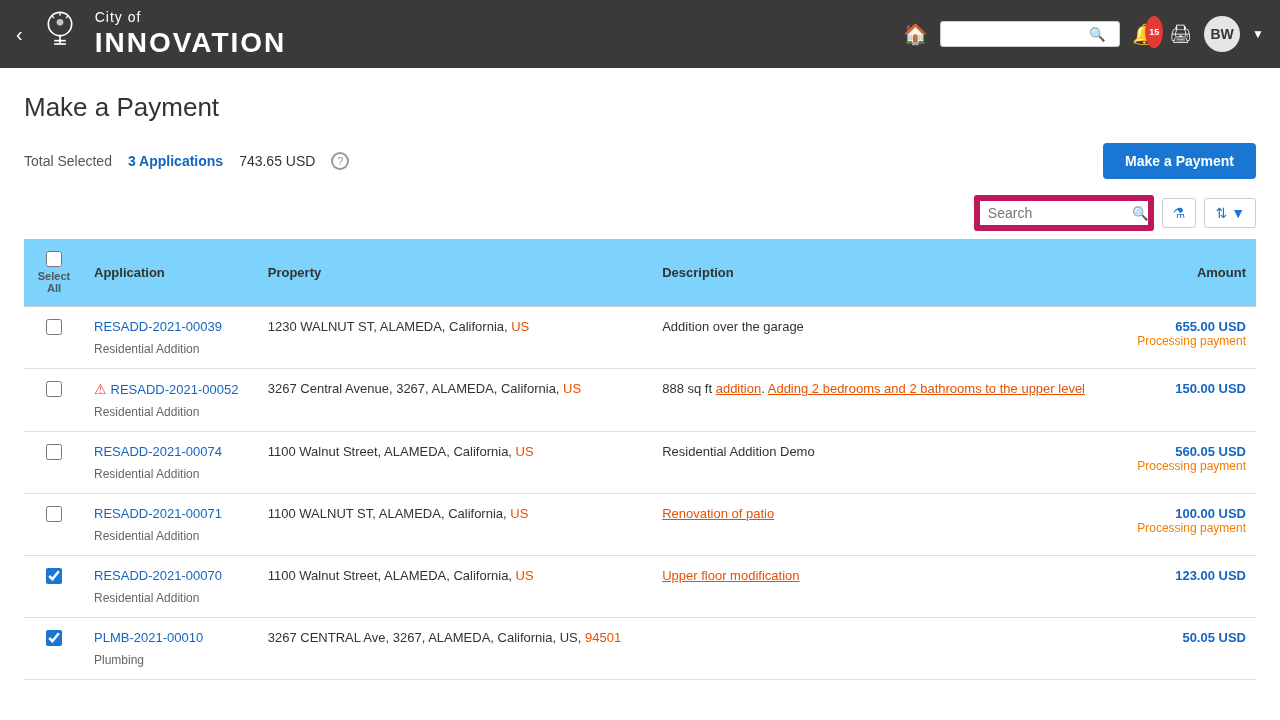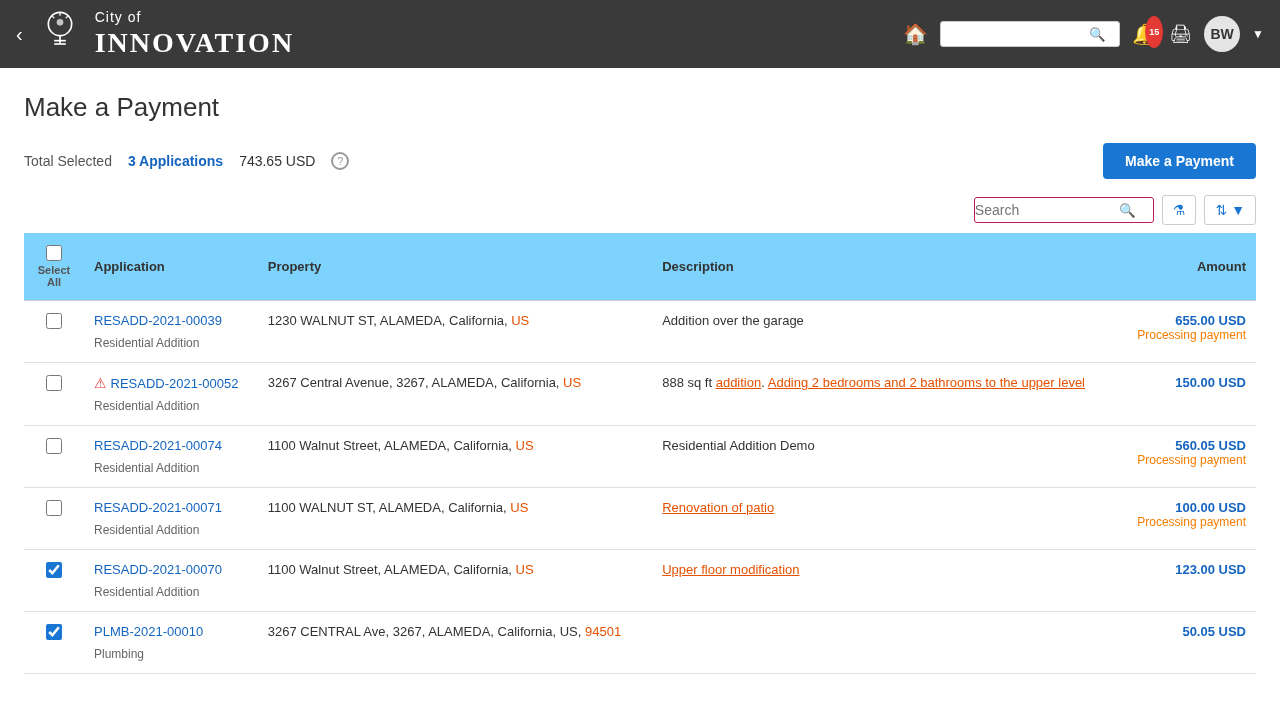--- a/index.html
+++ b/index.html
@@ -37,21 +37,20 @@
     }
     .logo-text .city-of {
       font-size: 14px;
       font-weight: normal;
       letter-spacing: 1px;
     }
     .logo-text .innovation {
       font-size: 28px;
       font-weight: bold;
       letter-spacing: 2px;
-      font-family: Liberation Serif, serif;
     }
     .header-spacer { flex: 1; }
     .header-home {
       color: white;
       font-size: 20px;
       cursor: pointer;
       background: none;
       border: none;
     }
     .header-search {
@@ -185,24 +184,24 @@
     .table-controls {
       display: flex;
       justify-content: flex-end;
       align-items: center;
       gap: 8px;
       margin-bottom: 8px;
     }
     .table-search {
       display: flex;
       align-items: center;
-      border: 1px solid #be185d;
+      border: 6px solid #be185d;
       border-radius: 3px;
       background: white;
-      padding: 4px 0;
+      padding: 4px 8px;
       width: 180px;
     }
     .table-search input {
       border: none;
       outline: none;
       font-size: 14px;
       width: 145px;
     }
     .filter-btn {
       background: white;

